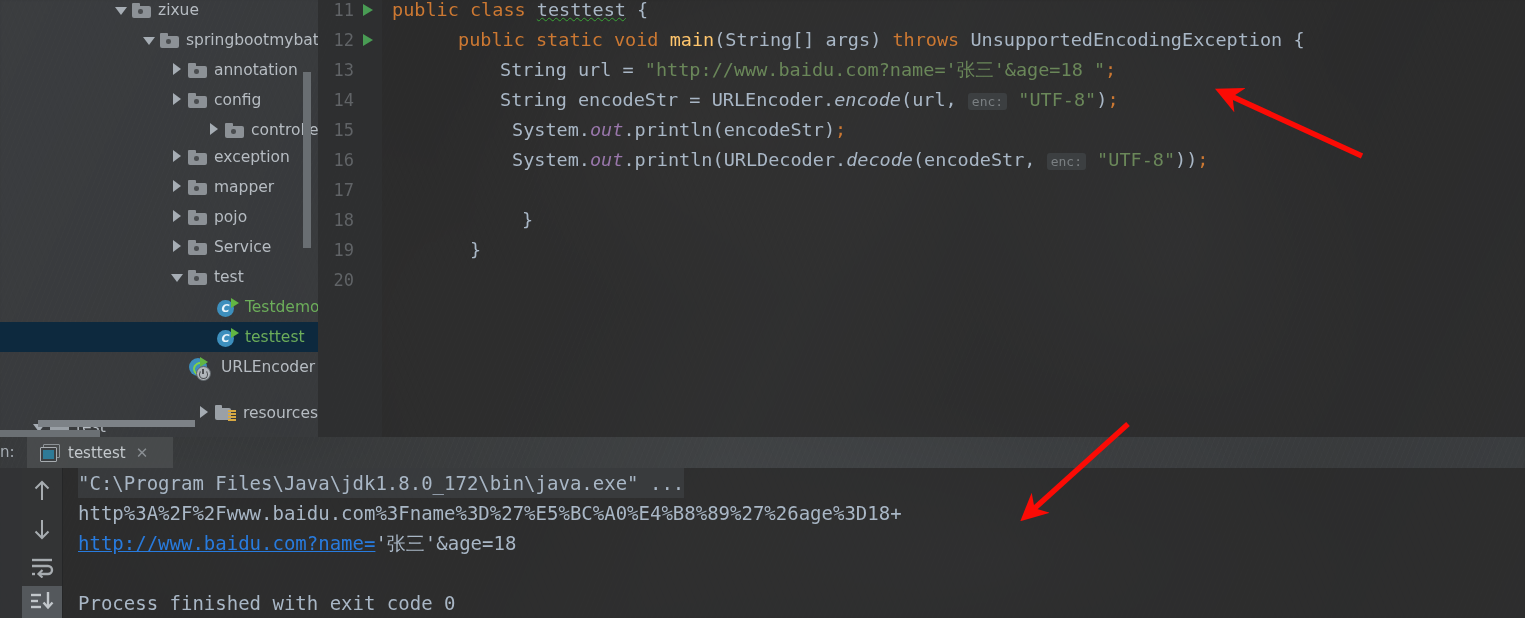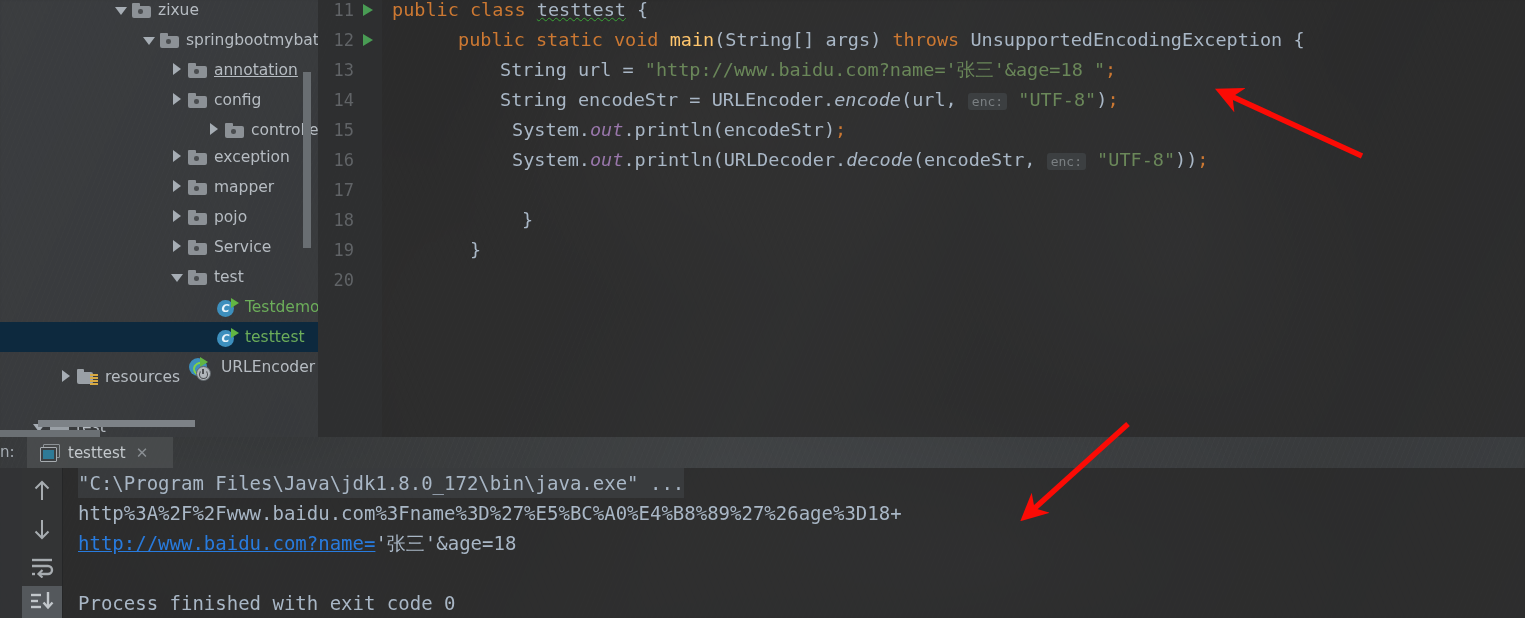--- a/index.html
+++ b/index.html
@@ -240,21 +240,21 @@
       <span style="width:138px;flex:0 0 138px;"></span>
       <span class="tw"><i class="arrow-d"></i></span>
       <span class="ico ico-pkg">
           <i class="tab"></i>
           <i class="body"></i>
           <i class="dot"></i>
         </span>
       <span class="lbl-plain">springbootmybat</span>
     </div>
 
-    <div class="tree-row" style="top:55px;text-decoration:underline;">
+    <div class="tree-row" style="top:55px;">
       <span style="width:166px;flex:0 0 166px;"></span>
       <span class="tw"><i class="arrow-r"></i></span>
       <span class="ico ico-pkg">
           <i class="tab"></i>
           <i class="body"></i>
           <i class="dot"></i>
         </span>
       <span class="lbl-plain">annotation</span>
     </div>
 
@@ -357,21 +357,21 @@
       <span style="width:189px;flex:0 0 189px;"></span>
       <span class="ico ico-spring">
         <i class="circ"></i>
           <i class="inner"></i>
           <i class="play"></i>
           <i class="badge"></i>
       </span>
       <span class="lbl-plain">URLEncoder</span>
     </div>
 
-    <div class="tree-row" style="top:362px;">
+    <div class="tree-row" style="top:398px;justify-content:flex-end;">
       <span style="width:55px;flex:0 0 55px;"></span>
       <span class="tw"><i class="arrow-r"></i></span>
       <span class="ico ico-res">
         <i class="tab"></i>
           <i class="body"></i>
           <i class="ln l1"></i>
           <i class="ln l2"></i>
           <i class="ln l3"></i>
           <i class="ln l4"></i>
       </span>

